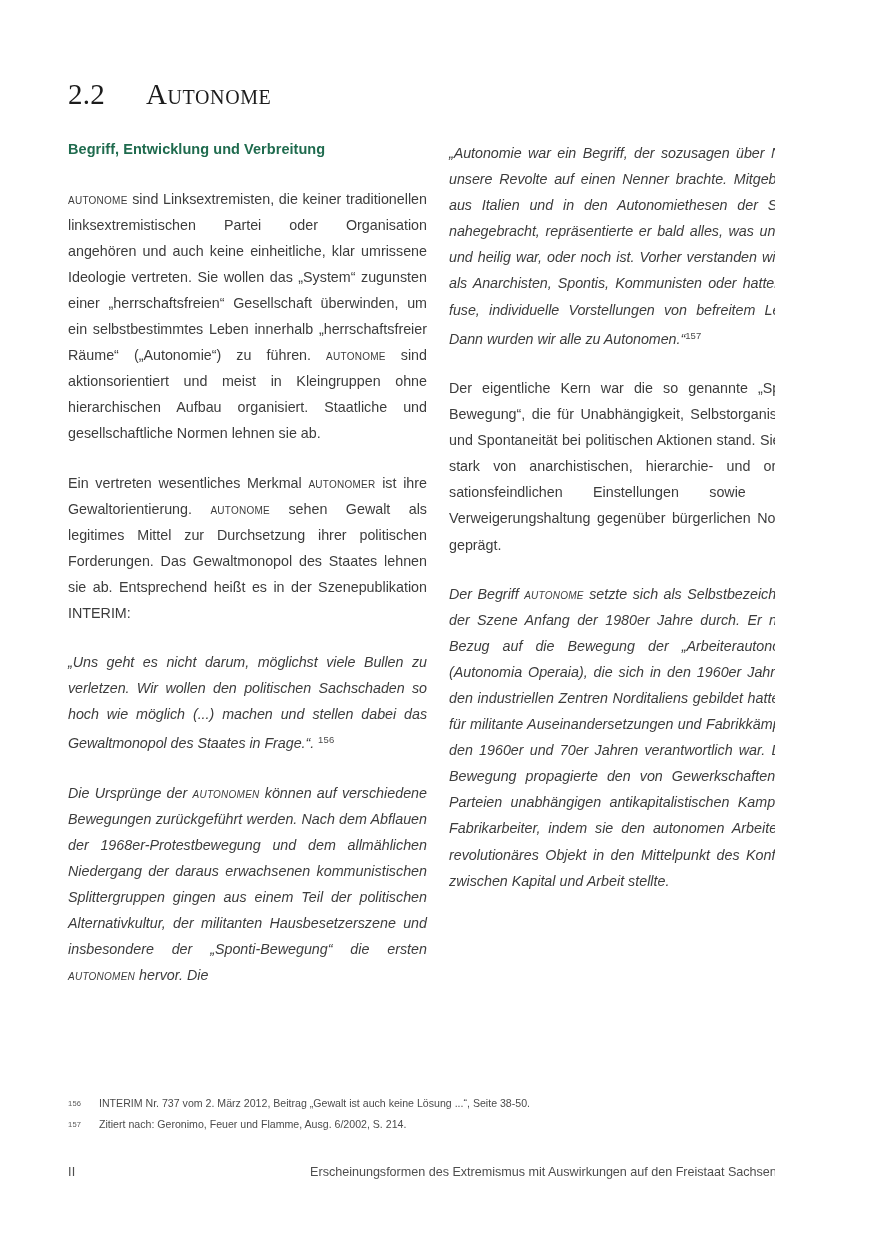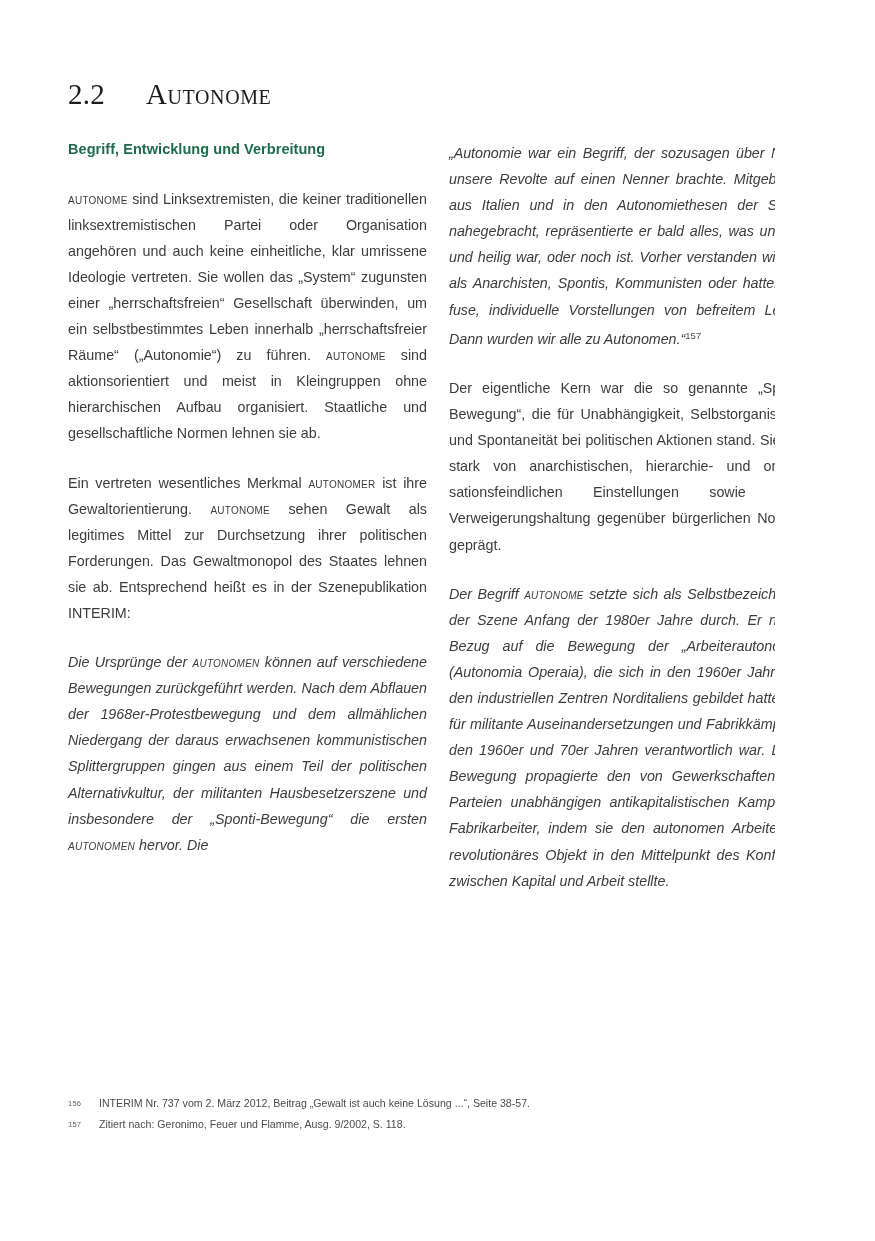--- a/index.html
+++ b/index.html
@@ -163,42 +163,47 @@
   <div class="columns">
 
     <div class="col">
 
       <h2 class="subhead">Begriff, Entwicklung und Verbreitung</h2>
 
       <p class="body"><span class="sc">Autonome</span><span> sind Linksextremisten, die keiner traditionellen linksextremistischen Partei oder Organisation angehören und auch keine ein­heitliche, klar umrissene Ideologie vertreten. Sie wollen das „System“ zugunsten einer „herr­schaftsfreien“ Gesellschaft überwinden, um ein selbstbestimmtes Leben innerhalb „herr­schaftsfreier Räume“ („Autonomie“) zu füh­ren. </span><span class="sc">Autonome</span><span> sind aktionsorientiert und meist in Kleingruppen ohne hierarchischen Aufbau organisiert. Staatliche und gesellschaftliche Normen lehnen sie ab.</span></p>
 
       <p class="body"><span>Ein vertreten wesentliches Merkmal </span><span class="sc">Autonomer</span><span> ist ihre Gewaltorientierung. </span><span class="sc">Autonome</span><span> sehen Gewalt als legitimes Mittel zur Durchsetzung ihrer politischen Forderungen. Das Gewaltmo­nopol des Staates lehnen sie ab. Entsprechend heißt es in der Szenepublikation INTERIM:</span></p>
 
+      <p class="body quote"><span>„Uns geht es nicht darum, möglichst viele Bullen zu verletzen. Wir wollen den politischen Sach­schaden so hoch wie möglich (...) machen und stellen dabei das Gewaltmonopol des Staates in Frage.“. </span><sup class="fn">156</sup></p>
 
       <p class="body last"><span>Die Ursprünge der </span><span class="sc">Autonomen</span><span> können auf ver­schiedene Bewegungen zurückgeführt werden. Nach dem Abflauen der 1968er-Protestbe­wegung und dem allmählichen Niedergang der daraus erwachsenen kommunistischen Splittergruppen gingen aus einem Teil der poli­tischen Alternativkultur, der militanten Haus­besetzerszene und insbesondere der „Sponti-Bewegung“ die ersten </span><span class="sc">Autonomen</span><span> hervor. Die</span></p>
 
     </div>
 
     <div class="col">
 
 
       <p class="body quote"><span>„Autonomie war ein Begriff, der sozusagen über Nacht unsere Revolte auf einen Nenner brachte. Mitgebracht aus Italien und in den Autonomie­thesen der Szene nahegebracht, repräsentierte er bald alles, was uns gut und heilig war, oder noch ist. Vorher verstanden wir uns als Anar­chisten, Spontis, Kommunisten oder hatten dif­fuse, individuelle Vorstellungen von befreitem Leben. Dann wurden wir alle zu Autonomen.“</span><sup class="fn">157</sup></p>
 
       <p class="body">Der eigentliche Kern war die so genannte „Sponti-Bewegung“, die für Unabhängig­keit, Selbstorganisation und Spontaneität bei politischen Aktionen stand. Sie war stark von anarchistischen, hierarchie- und organi­sationsfeindlichen Einstellungen sowie einer Verweigerungshaltung gegenüber bürgerlichen Normen geprägt.</p>
 
       <p class="body last"><span>Der Begriff </span><span class="sc">Autonome</span><span> setzte sich als Selbstbe­zeichnung der Szene Anfang der 1980er Jahre durch. Er nimmt Bezug auf die Bewegung der „Arbeiterautonomie“ (Autonomia Operaia), die sich in den 1960er Jahren in den industriellen Zentren Norditaliens gebildet hatte und für militante Auseinandersetzungen und Fabrik­kämpfe in den 1960er und 70er Jahren verant­wortlich war. Diese Bewegung propagierte den von Gewerkschaften und Parteien unabhängi­gen antikapitalistischen Kampf der Fabrikar­beiter, indem sie den autonomen Arbeiter als revolutionäres Objekt in den Mittelpunkt des Konfliktes zwischen Kapital und Arbeit stellte.</span></p>
 
     </div>
   </div>
 
   <div class="footnotes">
     <div class="footnote">
       <span class="fn-num">156</span>
-      <span class="fn-text">INTERIM Nr. 737 vom 2. März 2012, Beitrag „Gewalt ist auch keine Lösung ...“, Seite 38-57.</span>
+      <span class="fn-text">INTERIM Nr. 737 vom 2. März 2012, Beitrag „Gewalt ist auch keine Lösung ...“, Seite 38-50.</span>
     </div>
     <div class="footnote">
       <span class="fn-num">157</span>
-      <span class="fn-text">Zitiert nach: Geronimo, Feuer und Flamme, Ausg. 9/2002, S. 118.</span>
-    </div>
-  </div>
-
+      <span class="fn-text">Zitiert nach: Geronimo, Feuer und Flamme, Ausg. 6/2002, S. 214.</span>
+    </div>
+  </div>
+
+  <div class="footer">
+    <span class="part-num">II</span>
+    <span class="footer-line">Erscheinungsformen des Extremismus mit Auswirkungen auf den Freistaat Sachsen | 139</span>
+  </div>
 
 </div>
 
 </body></html>

